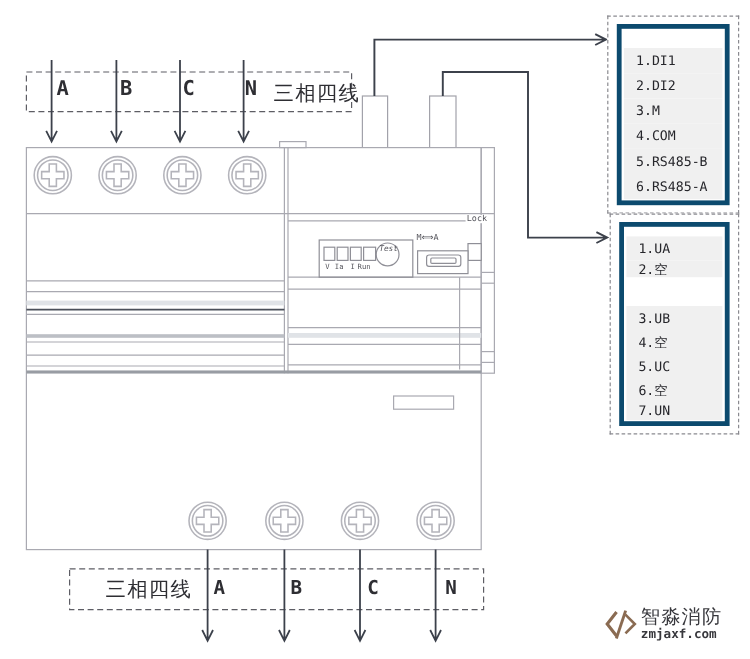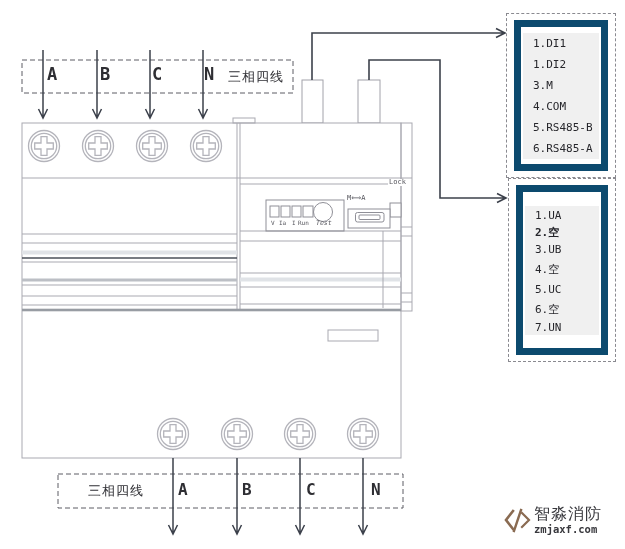--- a/index.html
+++ b/index.html
@@ -3,25 +3,25 @@
 <meta charset="utf-8">
 <style>
   html,body{margin:0;padding:0;background:#ffffff;}
   #stage{
     position:relative;width:625px;height:549px;background:#ffffff;
     font-family:"DejaVu Sans",sans-serif;overflow:hidden;
   }
   #stage svg.diagram{position:absolute;left:0;top:0;}
   .lbl{position:absolute;color:#26262b;line-height:1;white-space:nowrap;}
   .phase{font-family:"DejaVu Sans Mono",monospace;font-size:17px;font-weight:bold;color:#2e2e33;}
-  .cjk{font-size:13px;color:#2e2e33;letter-spacing:1px;}
+  .cjk{font-size:17px;color:#2e2e33;letter-spacing:1px;}
   .tiny{font-family:"DejaVu Sans Mono",monospace;font-size:6px;color:#55555c;}
   .tbox{position:absolute;border:1px dashed #8a8a90;background:#ffffff;box-sizing:border-box;padding:6px 7px;}
-  .tbox-inner{border:7px solid #0c4a6e;height:100%;box-sizing:border-box;
-    display:flex;flex-direction:column;justify-content:center;padding:1px 2px;}
+  .tbox-inner{border:4px solid #0c4a6e;height:100%;box-sizing:border-box;
+    display:flex;flex-direction:column;justify-content:flex-end;padding:1px 2px;}
   .trow{height:21px;background:#f0f0f0;display:flex;align-items:center;
     padding-left:10px;font-family:"DejaVu Sans Mono",monospace;font-size:11px;color:#26262b;}
   .logo{position:absolute;left:504px;top:505px;display:flex;align-items:flex-start;}
   .logo-text{margin-left:3px;color:#38383d;}
   .logo-name{font-size:16px;font-weight:normal;letter-spacing:1px;line-height:1.1;}
   .logo-site{font-family:"DejaVu Sans Mono",monospace;font-size:10.5px;font-weight:bold;line-height:1.2;}
 </style>
 </head>
 <body>
 
@@ -136,40 +136,40 @@
   <div class="lbl cjk" style="left:88px;top:484px;">三相四线</div>
   <div class="lbl phase" style="left:178px;top:482px;font-size:16px;">A</div>
   <div class="lbl phase" style="left:242px;top:482px;font-size:16px;">B</div>
   <div class="lbl phase" style="left:306px;top:482px;font-size:16px;">C</div>
   <div class="lbl phase" style="left:371px;top:482px;font-size:16px;">N</div>
 
   <div class="lbl tiny" style="left:271px;top:220px;">V</div>
   <div class="lbl tiny" style="left:279px;top:220px;">Ia</div>
   <div class="lbl tiny" style="left:292px;top:220px;">I</div>
   <div class="lbl tiny" style="left:298px;top:220px;">Run</div>
-  <div class="lbl tiny" style="left:316px;top:220px;font-size:6.5px;font-style:italic;">Test</div>
+  <div class="lbl tiny" style="left:316px;top:204px;font-size:6.5px;font-style:italic;">Test</div>
   <div class="lbl tiny" style="left:347px;top:195px;font-size:7px;">M⟺A</div>
   <div class="lbl tiny" style="left:388px;top:179px;font-size:7px;background:#fff;padding:0 1px;">Lock</div>
 
   <div class="tbox" style="left:506px;top:13px;width:110px;height:165px;">
     <div class="tbox-inner">
       <div class="trow">1.DI1</div>
-      <div class="trow">1.DI2</div>
+      <div class="trow">2.DI2</div>
       <div class="trow">3.M</div>
       <div class="trow">4.COM</div>
       <div class="trow">5.RS485-B</div>
       <div class="trow">6.RS485-A</div>
     </div>
   </div>
 
   <div class="tbox" style="left:508px;top:178px;width:108px;height:184px;">
     <div class="tbox-inner">
       <div class="trow" style="height:20px;">1.UA</div>
-      <div class="trow" style="height:14px;font-weight:bold;">2.空</div>
-      <div class="trow" style="height:20px;">3.UB</div>
+      <div class="trow" style="height:14px;">2.空</div>
+      <div class="trow" style="height:20px;margin-top:24px;">3.UB</div>
       <div class="trow" style="height:20px;">4.空</div>
       <div class="trow" style="height:20px;">5.UC</div>
       <div class="trow" style="height:20px;">6.空</div>
       <div class="trow" style="height:15px;">7.UN</div>
     </div>
   </div>
 
   <div class="logo">
     <svg width="27" height="31" viewBox="0 0 27 31">
       <g fill="none" stroke="#8a6b52" stroke-width="2.6" stroke-linecap="square">

